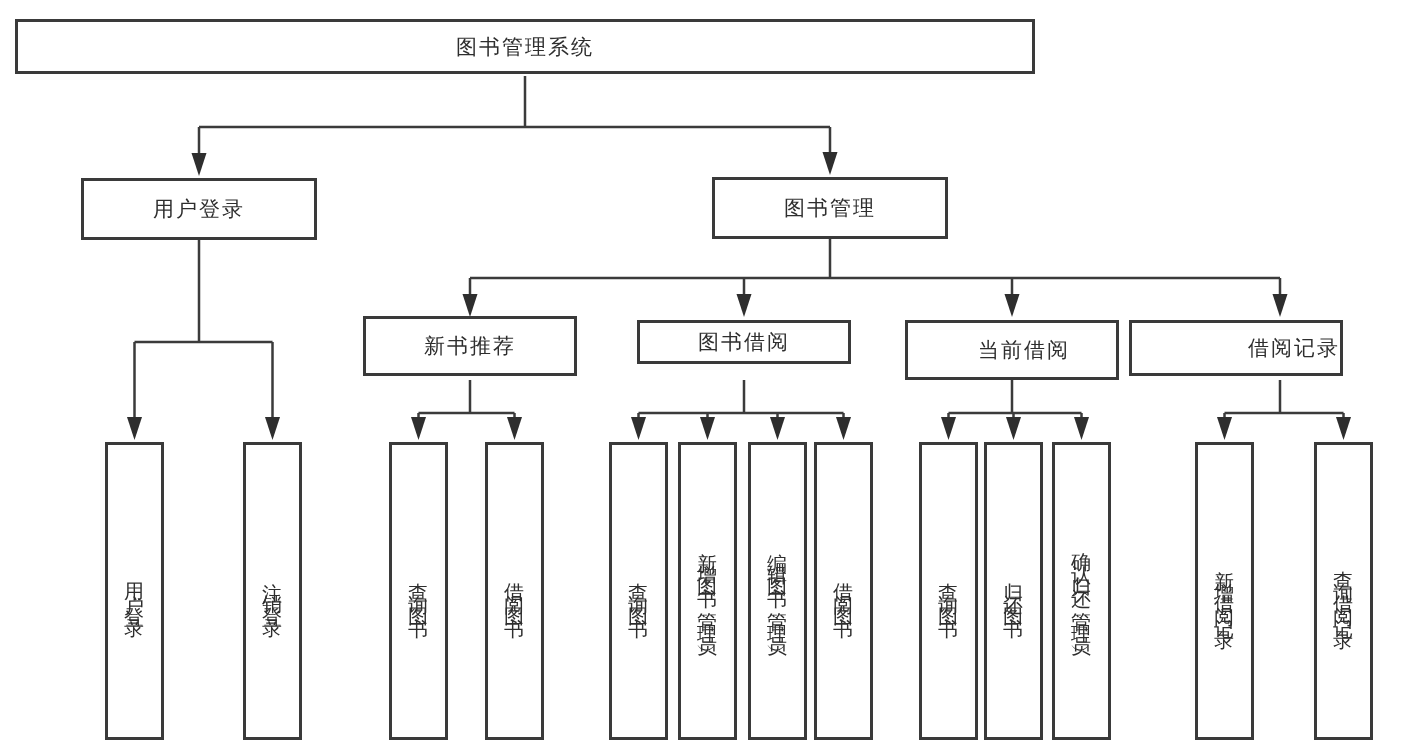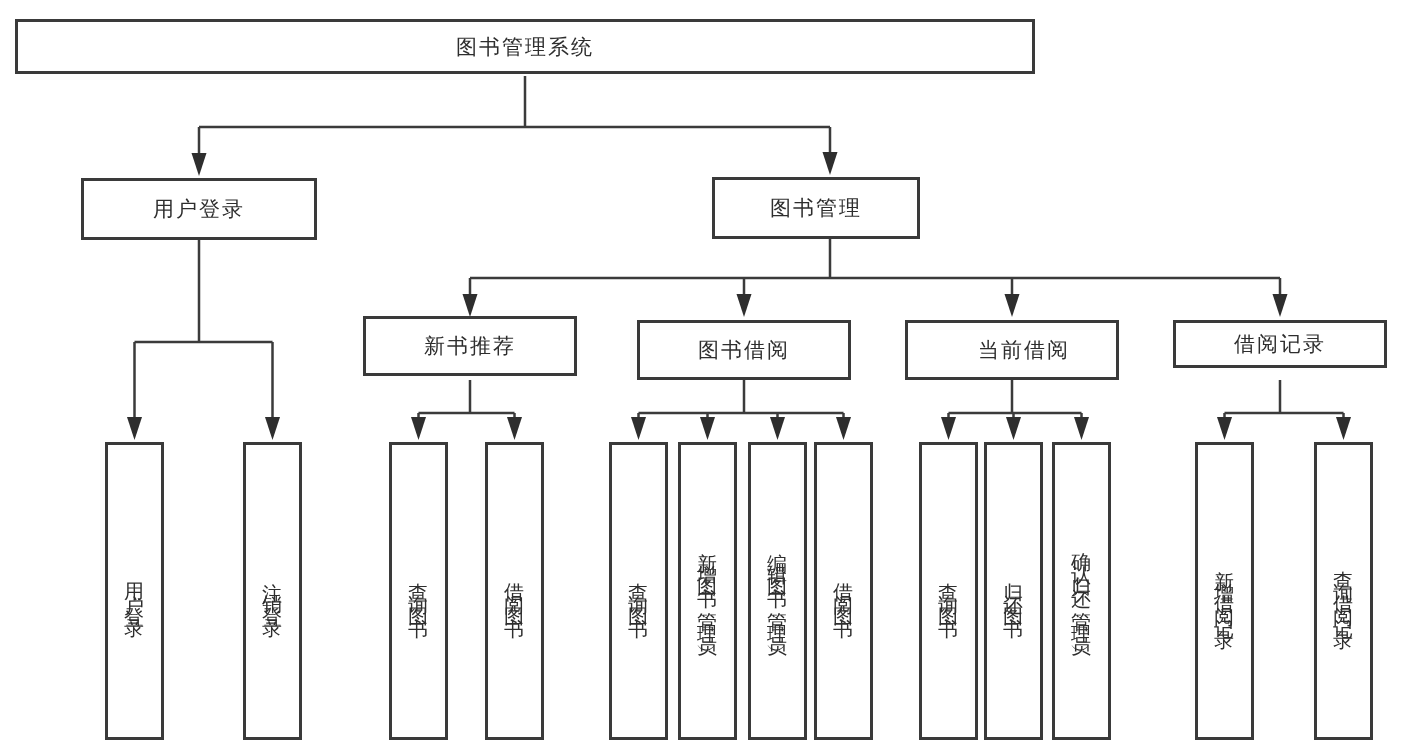--- a/index.html
+++ b/index.html
@@ -77,34 +77,34 @@
     <use class="ah" href="#arw" x="1343.5" y="434"></use>
   </svg>
 
   <div class="node hbox" style="left:15px;top:13px;width:1020px;height:55px;">
     <span>图书管理系统</span>
   </div>
 
   <div class="node hbox" style="left:81px;top:172px;width:236px;height:62px;">
     <span>用户登录</span>
   </div>
-  <div class="node hbox" style="left:712px;top:171px;width:208px;height:62px;">
+  <div class="node hbox" style="left:712px;top:171px;width:236px;height:62px;">
     <span>图书管理</span>
   </div>
 
   <div class="node hbox" style="left:363px;top:310px;width:214px;height:60px;">
     <span>新书推荐</span>
   </div>
-  <div class="node hbox" style="left:637px;top:314px;width:214px;height:60px;">
+  <div class="node hbox" style="left:637px;top:314px;width:214px;height:44px;">
     <span>图书借阅</span>
   </div>
   <div class="node hbox" style="left:905px;top:314px;width:214px;height:60px;padding-left:24px;">
     <span>当前借阅</span>
   </div>
-  <div class="node hbox" style="left:1173px;top:314px;width:214px;height:48px;">
+  <div class="node hbox" style="left:1129px;top:314px;width:214px;height:56px;justify-content:flex-end;">
     <span>借阅记录</span>
   </div>
 
   <div class="node vbox" style="left:105px;top:436px;width:59px;height:298px;">
     <span class="vtext">用户登录</span>
   </div>
   <div class="node vbox" style="left:243px;top:436px;width:59px;height:298px;">
     <span class="vtext">注销登录</span>
   </div>
 

